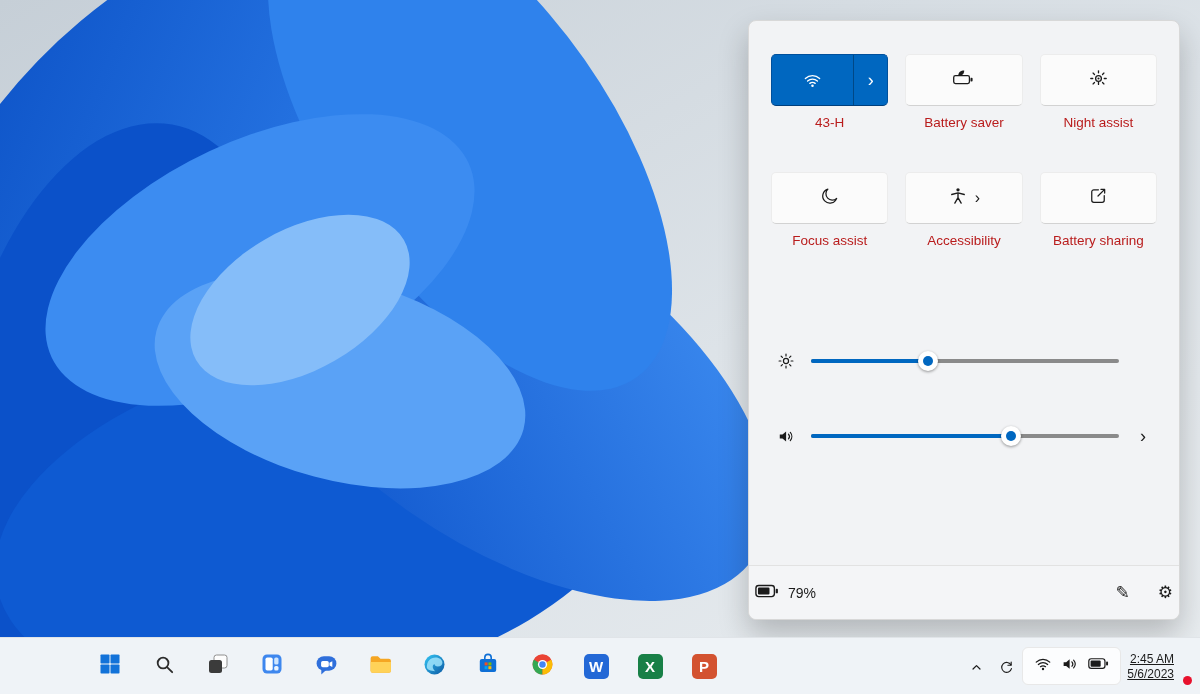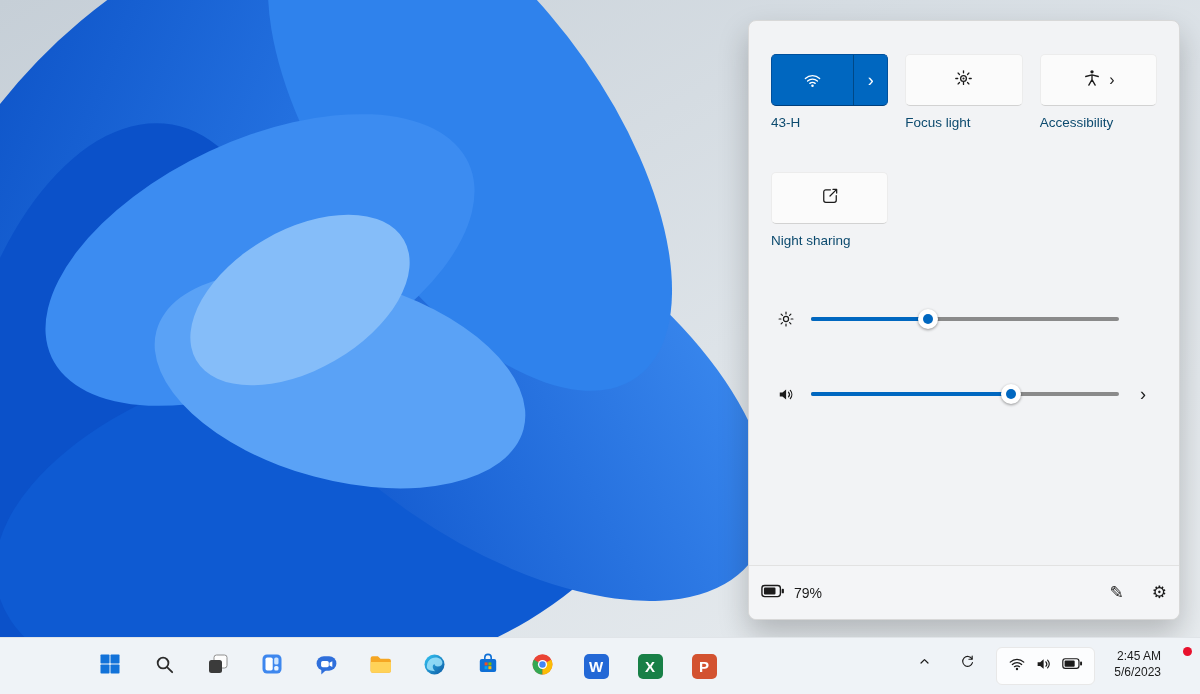--- a/index.html
+++ b/index.html
@@ -28,62 +28,62 @@
     background:#fbfbfb;border:1px solid #ececec;border-bottom-color:#d2d2d2;
     box-sizing:border-box;
   }
   .qs-btn.active{background:#0067c0;border-color:#00509c;border-bottom-color:#003f7c;}
   .qs-btn.split{padding:0;}
   .qs-btn-main{flex:1;display:flex;align-items:center;justify-content:center;height:100%;}
   .qs-btn-divider{width:1px;align-self:stretch;background:rgba(0,0,0,.30);}
   .qs-btn-chevron{width:33px;height:100%;display:flex;align-items:center;justify-content:center;
     color:#fff;font-size:18px;line-height:1;}
   .qs-chevron-dark{color:#1b1b1b;font-size:16px;margin-left:7px;line-height:1;}
-  .qs-label{margin-top:9px;text-align:left;font-size:13.5px;color:#0c4a6e;}
+  .qs-label{margin-top:9px;text-align:center;font-size:13.5px;color:#b91c1c;}
 
   
   .qs-slider-row{display:flex;align-items:center;gap:14px;height:30px;margin:0 4px;}
   .qs-slider-row.brightness{margin-top:14px;}
   .qs-slider-row.volume{margin-top:45px;}
   .slider-icon{width:22px;display:flex;justify-content:center;align-items:center;}
   .track{position:relative;flex:1;height:4px;border-radius:2px;background:#8a8a8a;}
   .track-fill{position:absolute;left:0;top:0;bottom:0;width:var(--val,50%);
     background:#0067c0;border-radius:2px;}
   .thumb{position:absolute;left:var(--val,50%);top:50%;transform:translate(-50%,-50%);
     width:20px;height:20px;background:#fff;border-radius:50%;
     box-shadow:0 1px 3px rgba(0,0,0,.4);}
   .thumb::after{content:"";position:absolute;inset:5px;background:#0067c0;border-radius:50%;}
   .row-end{width:20px;display:flex;justify-content:center;font-size:18px;color:#1b1b1b;}
 
   
   .qs-footer{
     position:absolute;left:0;right:0;bottom:0;height:54px;
     border-top:1px solid #e2e2e2;border-radius:0 0 8px 8px;
-    display:flex;align-items:center;justify-content:space-between;padding:0 12px;
+    display:flex;align-items:center;justify-content:space-between;padding:0 6px;
     background:#f4f5f7;box-sizing:border-box;
   }
   .qs-battery{display:flex;align-items:center;gap:9px;font-size:14px;}
   .qs-footer-actions{display:flex;align-items:center;gap:28px;font-size:17px;}
 
   
   .taskbar{
     position:absolute;left:0;right:0;bottom:0;height:56px;
     background:#eff3f7;border-top:1px solid rgba(0,0,0,.06);
   }
   .tb-icons{position:absolute;left:90px;top:50%;transform:translateY(-50%);
     display:flex;gap:14px;align-items:center;}
   .tb-btn{width:40px;height:40px;border-radius:5px;display:flex;align-items:center;justify-content:center;}
   .office-tile{width:25px;height:25px;border-radius:5px;color:#fff;font-weight:bold;
     font-size:15px;display:flex;align-items:center;justify-content:center;}
   .tile-word{background:#2368d6;}
   .tile-excel{background:#188047;}
   .tile-ppt{background:#d35230;}
 
   .tb-tray{position:absolute;right:8px;top:50%;transform:translateY(-50%);
-    display:flex;align-items:flex-start;gap:15px;}
+    display:flex;align-items:flex-end;gap:2px;text-decoration:underline;}
   .tray-btn{width:28px;height:32px;display:flex;align-items:center;justify-content:center;border-radius:4px;}
   .tray-group{display:flex;align-items:center;gap:9px;padding:7px 11px;
     background:#fcfdfe;border:1px solid #e8e8e8;border-radius:6px;}
   .tray-clock{font-size:12px;text-align:right;line-height:1.3;padding:2px 4px;border-radius:4px;}
   .notif-dot{width:9px;height:9px;border-radius:50%;background:#e8112d;margin-left:3px;}
 </style>
 </head>
 <body>
 
 <div class="wallpaper" data-interactable="false">
@@ -129,43 +129,65 @@
           </svg>
         </span>
         <span class="qs-btn-divider" data-interactable="false"></span>
         <span class="qs-btn-chevron" data-interactable="true">›</span>
       </div>
       <div class="qs-label" data-interactable="false">43-H</div>
     </div>
 
 
 
+    <div class="qs-cell" data-interactable="false">
+      <div class="qs-btn" data-interactable="true">
+        <span data-interactable="false">
+          <svg width="23" height="21" viewBox="0 0 26 24">
+            <rect x="1.8" y="8.8" width="18" height="9" rx="2" fill="none" stroke="#1b1b1b" stroke-width="1.5"></rect>
+            <rect x="21" y="11.2" width="2.4" height="4.2" rx="1" fill="#1b1b1b"></rect>
+            <path d="M7 8.8 C7 5 9.8 2.9 13.8 2.9 C13.8 6.8 11.5 8.9 7.4 8.9 Z" fill="#1b1b1b"></path>
+          </svg>
+        </span>
+      </div>
+      <div class="qs-label" data-interactable="false">Battery saver</div>
+    </div>
 
     <div class="qs-cell" data-interactable="false">
       <div class="qs-btn" data-interactable="true">
         <span data-interactable="false">
           <svg width="21" height="21" viewBox="0 0 24 24">
             <g stroke="#1b1b1b" stroke-width="1.5" stroke-linecap="round">
               <line x1="12" y1="3.2" x2="12" y2="5.4"></line>
                 <line x1="12" y1="18.8" x2="12" y2="16.6"></line>
               <line x1="3.2" y1="12" x2="5.4" y2="12"></line>
                 <line x1="20.8" y1="12" x2="18.6" y2="12"></line>
               <line x1="5.8" y1="5.8" x2="7.4" y2="7.4"></line>
                 <line x1="18.2" y1="5.8" x2="16.6" y2="7.4"></line>
               <line x1="5.8" y1="18.2" x2="7.4" y2="16.6"></line>
                 <line x1="18.2" y1="18.2" x2="16.6" y2="16.6"></line>
             </g>
             <circle cx="12" cy="12" r="3.3" fill="none" stroke="#1b1b1b" stroke-width="1.5"></circle>
             <circle cx="12" cy="12" r="1.2" fill="#1b1b1b"></circle>
           </svg>
         </span>
       </div>
-      <div class="qs-label" data-interactable="false">Focus light</div>
-    </div>
-
+      <div class="qs-label" data-interactable="false">Night assist</div>
+    </div>
+
+    <div class="qs-cell" data-interactable="false">
+      <div class="qs-btn" data-interactable="true">
+        <span data-interactable="false">
+          <svg width="20" height="20" viewBox="0 0 24 24">
+            <path d="M20 14.8 A8.6 8.6 0 1 1 9.5 3.7 A7.2 7.2 0 0 0 20 14.8 Z" fill="none" stroke="#1b1b1b" stroke-width="1.5" stroke-linejoin="round"></path>
+          </svg>
+        </span>
+      </div>
+      <div class="qs-label" data-interactable="false">Focus assist</div>
+    </div>
 
     <div class="qs-cell" data-interactable="false">
       <div class="qs-btn" data-interactable="true">
         <span data-interactable="false">
           <svg width="20" height="20" viewBox="0 0 24 24">
             <circle cx="12" cy="4.6" r="2" fill="#1b1b1b"></circle>
             <path d="M4.5 10.2 L12 8.2 L19.5 10.2 M12 8.2 V14 M12 14 L8.2 20.5 M12 14 L15.8 20.5" stroke="#1b1b1b" stroke-width="1.6" fill="none" stroke-linecap="round" stroke-linejoin="round"></path>
           </svg>
         </span>
         <span class="qs-chevron-dark" data-interactable="true">›</span>
@@ -175,21 +197,21 @@
 
     <div class="qs-cell" data-interactable="false">
       <div class="qs-btn" data-interactable="true">
         <span data-interactable="false">
           <svg width="20" height="20" viewBox="0 0 24 24">
             <path d="M12.5 4.5 H7 a2.5 2.5 0 0 0 -2.5 2.5 v10 a2.5 2.5 0 0 0 2.5 2.5 h10 a2.5 2.5 0 0 0 2.5 -2.5 V11.5" fill="none" stroke="#1b1b1b" stroke-width="1.5" stroke-linecap="round"></path>
             <path d="M12 12 L20 4 M15.5 4 H20 V8.5" fill="none" stroke="#1b1b1b" stroke-width="1.5" stroke-linecap="round" stroke-linejoin="round"></path>
           </svg>
         </span>
       </div>
-      <div class="qs-label" data-interactable="false">Night sharing</div>
+      <div class="qs-label" data-interactable="false">Battery sharing</div>
     </div>
 
     <div class="qs-cell" data-interactable="false"></div>
   </div>
 
   <div class="qs-slider-row brightness" data-interactable="false" style="--val: 38%;">
     <span class="slider-icon" data-interactable="false">
       <svg width="18" height="18" viewBox="0 0 24 24">
         <g stroke="#1b1b1b" stroke-width="1.6" stroke-linecap="round">
           <line x1="12" y1="2.8" x2="12" y2="5.2"></line>

